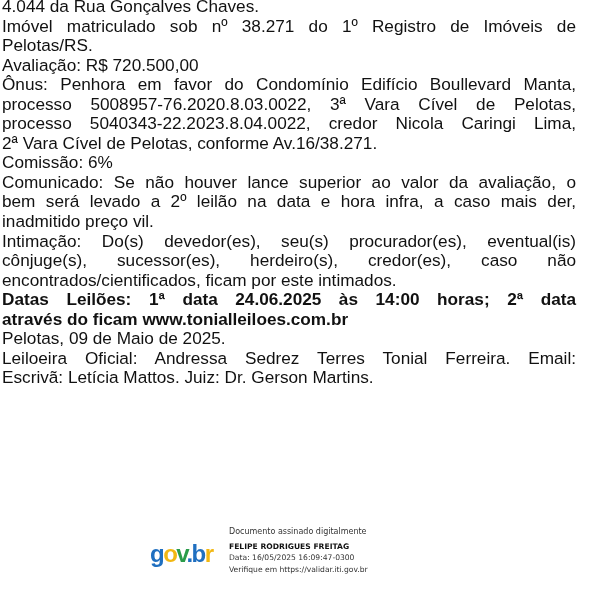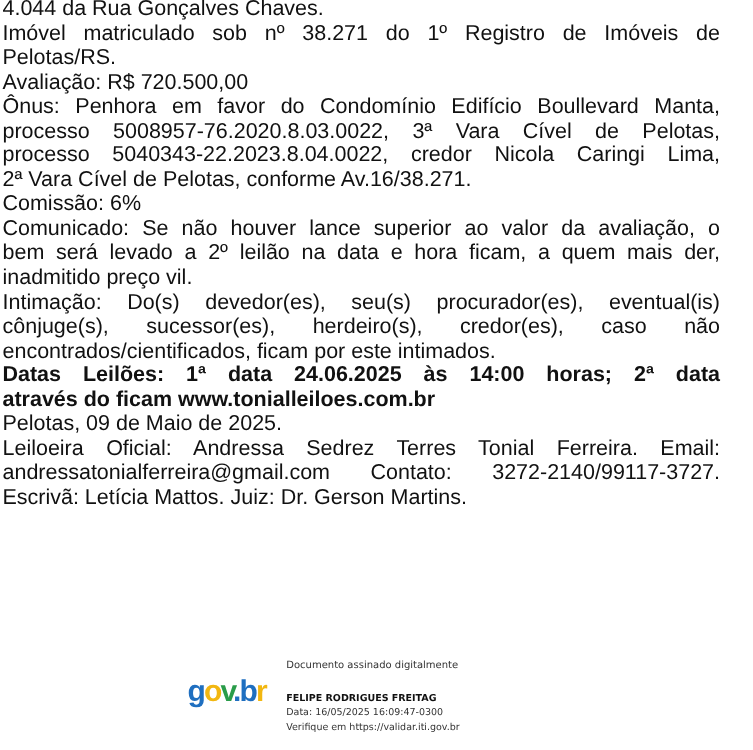--- a/index.html
+++ b/index.html
@@ -20,47 +20,46 @@
     font-family: "Liberation Sans", sans-serif; font-weight: bold;
     font-size: 24px; letter-spacing: -1.5px; line-height: 28px;
   }
   .logo .bl { color: #1f6fc0; }
   .logo .ye { color: #f2b711; }
   .logo .gr { color: #2a9c4a; }
   .sigtext {
     position: absolute; left: 79px; top: 0;
     font-family: "DejaVu Sans", sans-serif; font-size: 7.6px; line-height: 11.2px; color: #333333;
   }
-  .sigtext .title { font-size: 8px; margin-bottom: 16px; }
+  .sigtext .title { font-size: 8px; margin-bottom: 4px; }
   .sigtext .name { font-weight: bold; color: #111; }
 </style>
 </head>
 <body>
 
 <div class="doc">
   <p>4.044 da Rua Gonçalves Chaves.</p>
   <p class="jl">Imóvel matriculado sob nº 38.271 do 1º Registro de Imóveis de</p>
   <p>Pelotas/RS.</p>
   <p>Avaliação: R$ 720.500,00</p>
   <p class="jl">Ônus: Penhora em favor do Condomínio Edifício Boullevard Manta,</p>
   <p class="jl">processo 5008957-76.2020.8.03.0022, 3ª Vara Cível de Pelotas,</p>
   <p class="jl">processo 5040343-22.2023.8.04.0022, credor Nicola Caringi Lima,</p>
   <p>2ª Vara Cível de Pelotas, conforme Av.16/38.271.</p>
   <p>Comissão: 6%</p>
   <p class="jl">Comunicado: Se não houver lance superior ao valor da avaliação, o</p>
-  <p class="jl">bem será levado a 2º leilão na data e hora ficam, a quem mais der,</p>
+  <p class="jl">bem será levado a 2º leilão na data e hora infra, a caso mais der,</p>
   <p>inadmitido preço vil.</p>
   <p class="jl">Intimação: Do(s) devedor(es), seu(s) procurador(es), eventual(is)</p>
   <p class="jl">cônjuge(s), sucessor(es), herdeiro(s), credor(es), caso não</p>
   <p>encontrados/cientificados, ficam por este intimados.</p>
   <p class="b jl">Datas Leilões: 1ª data 24.06.2025 às 14:00 horas; 2ª data</p>
   <p class="b">através do ficam www.tonialleiloes.com.br</p>
   <p>Pelotas, 09 de Maio de 2025.</p>
   <p class="jl">Leiloeira Oficial: Andressa Sedrez Terres Tonial Ferreira. Email:</p>
-  <p class="jl">andressatonialferreira@gmail.com Contato: 3272-2140/99117-3727.</p>
   <p>Escrivã: Letícia Mattos.  Juiz: Dr. Gerson Martins.</p>
 </div>
 
 <div class="sig">
   <div class="logo">
     <span class="bl">g</span><span class="ye">o</span><span class="gr">v</span><span class="bl">.</span><span class="bl">b</span><span class="ye">r</span>
   </div>
   <div class="sigtext">
     <div class="title">Documento assinado digitalmente</div>
     <div class="name">FELIPE RODRIGUES FREITAG</div>

